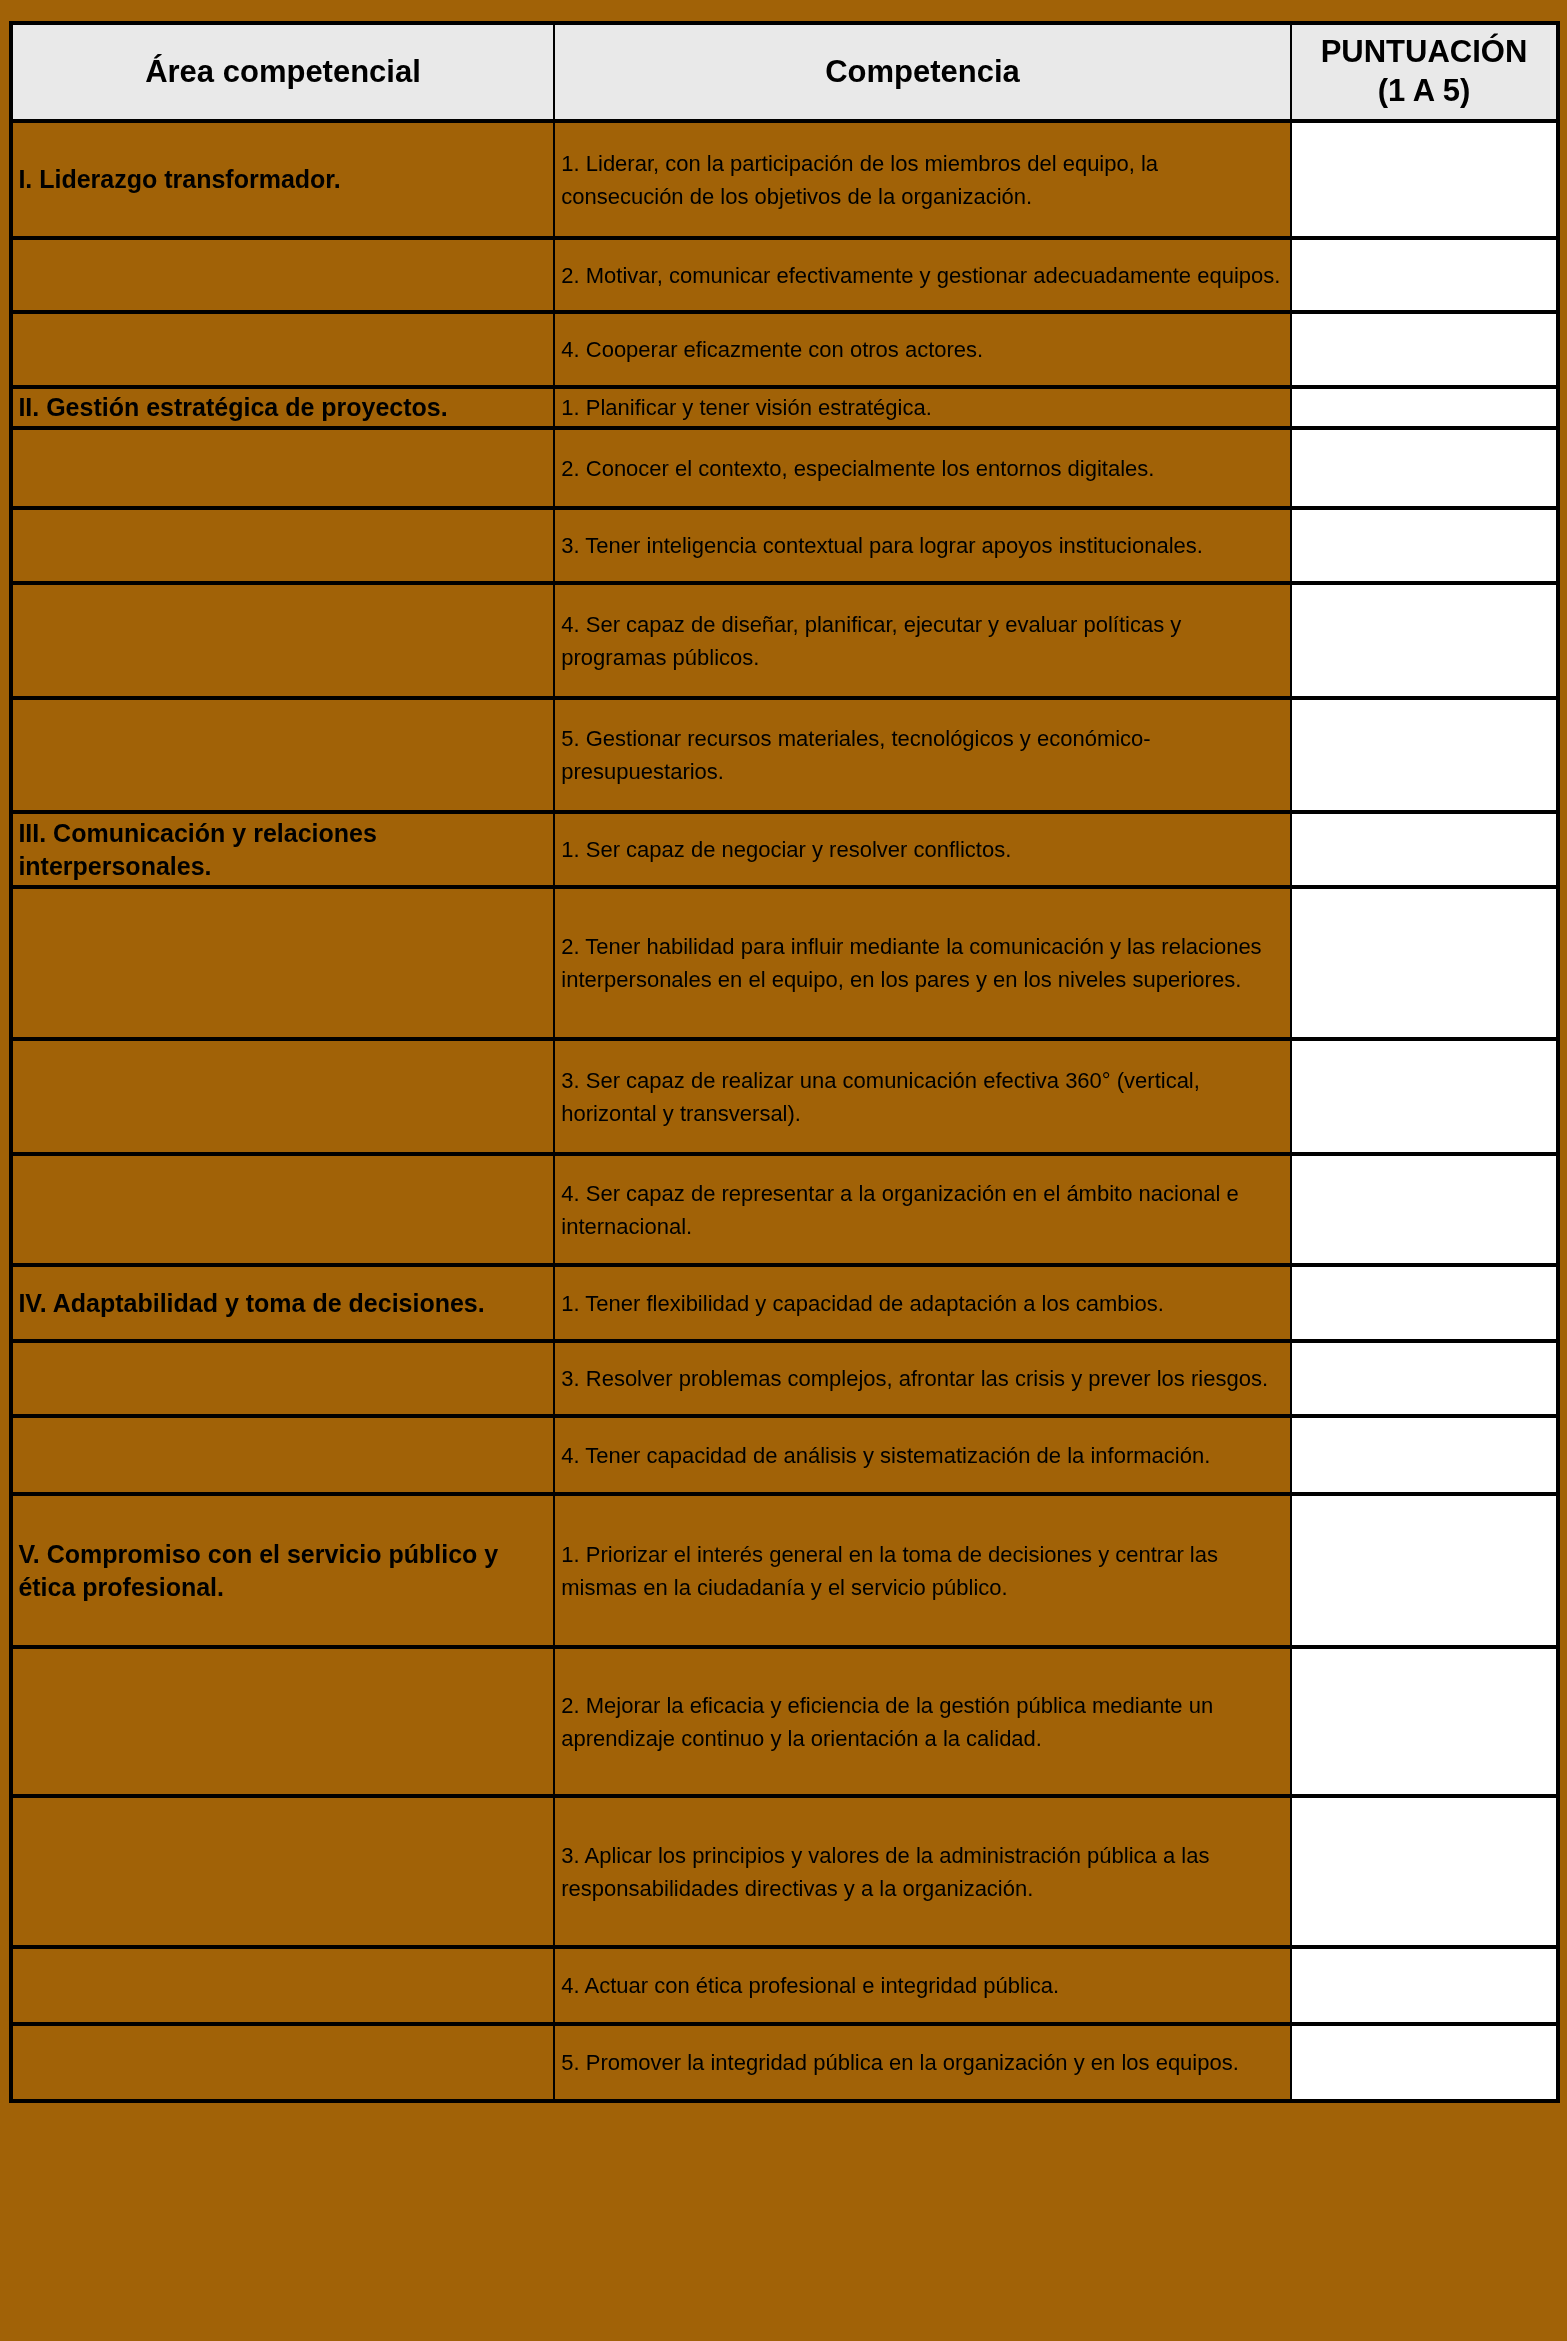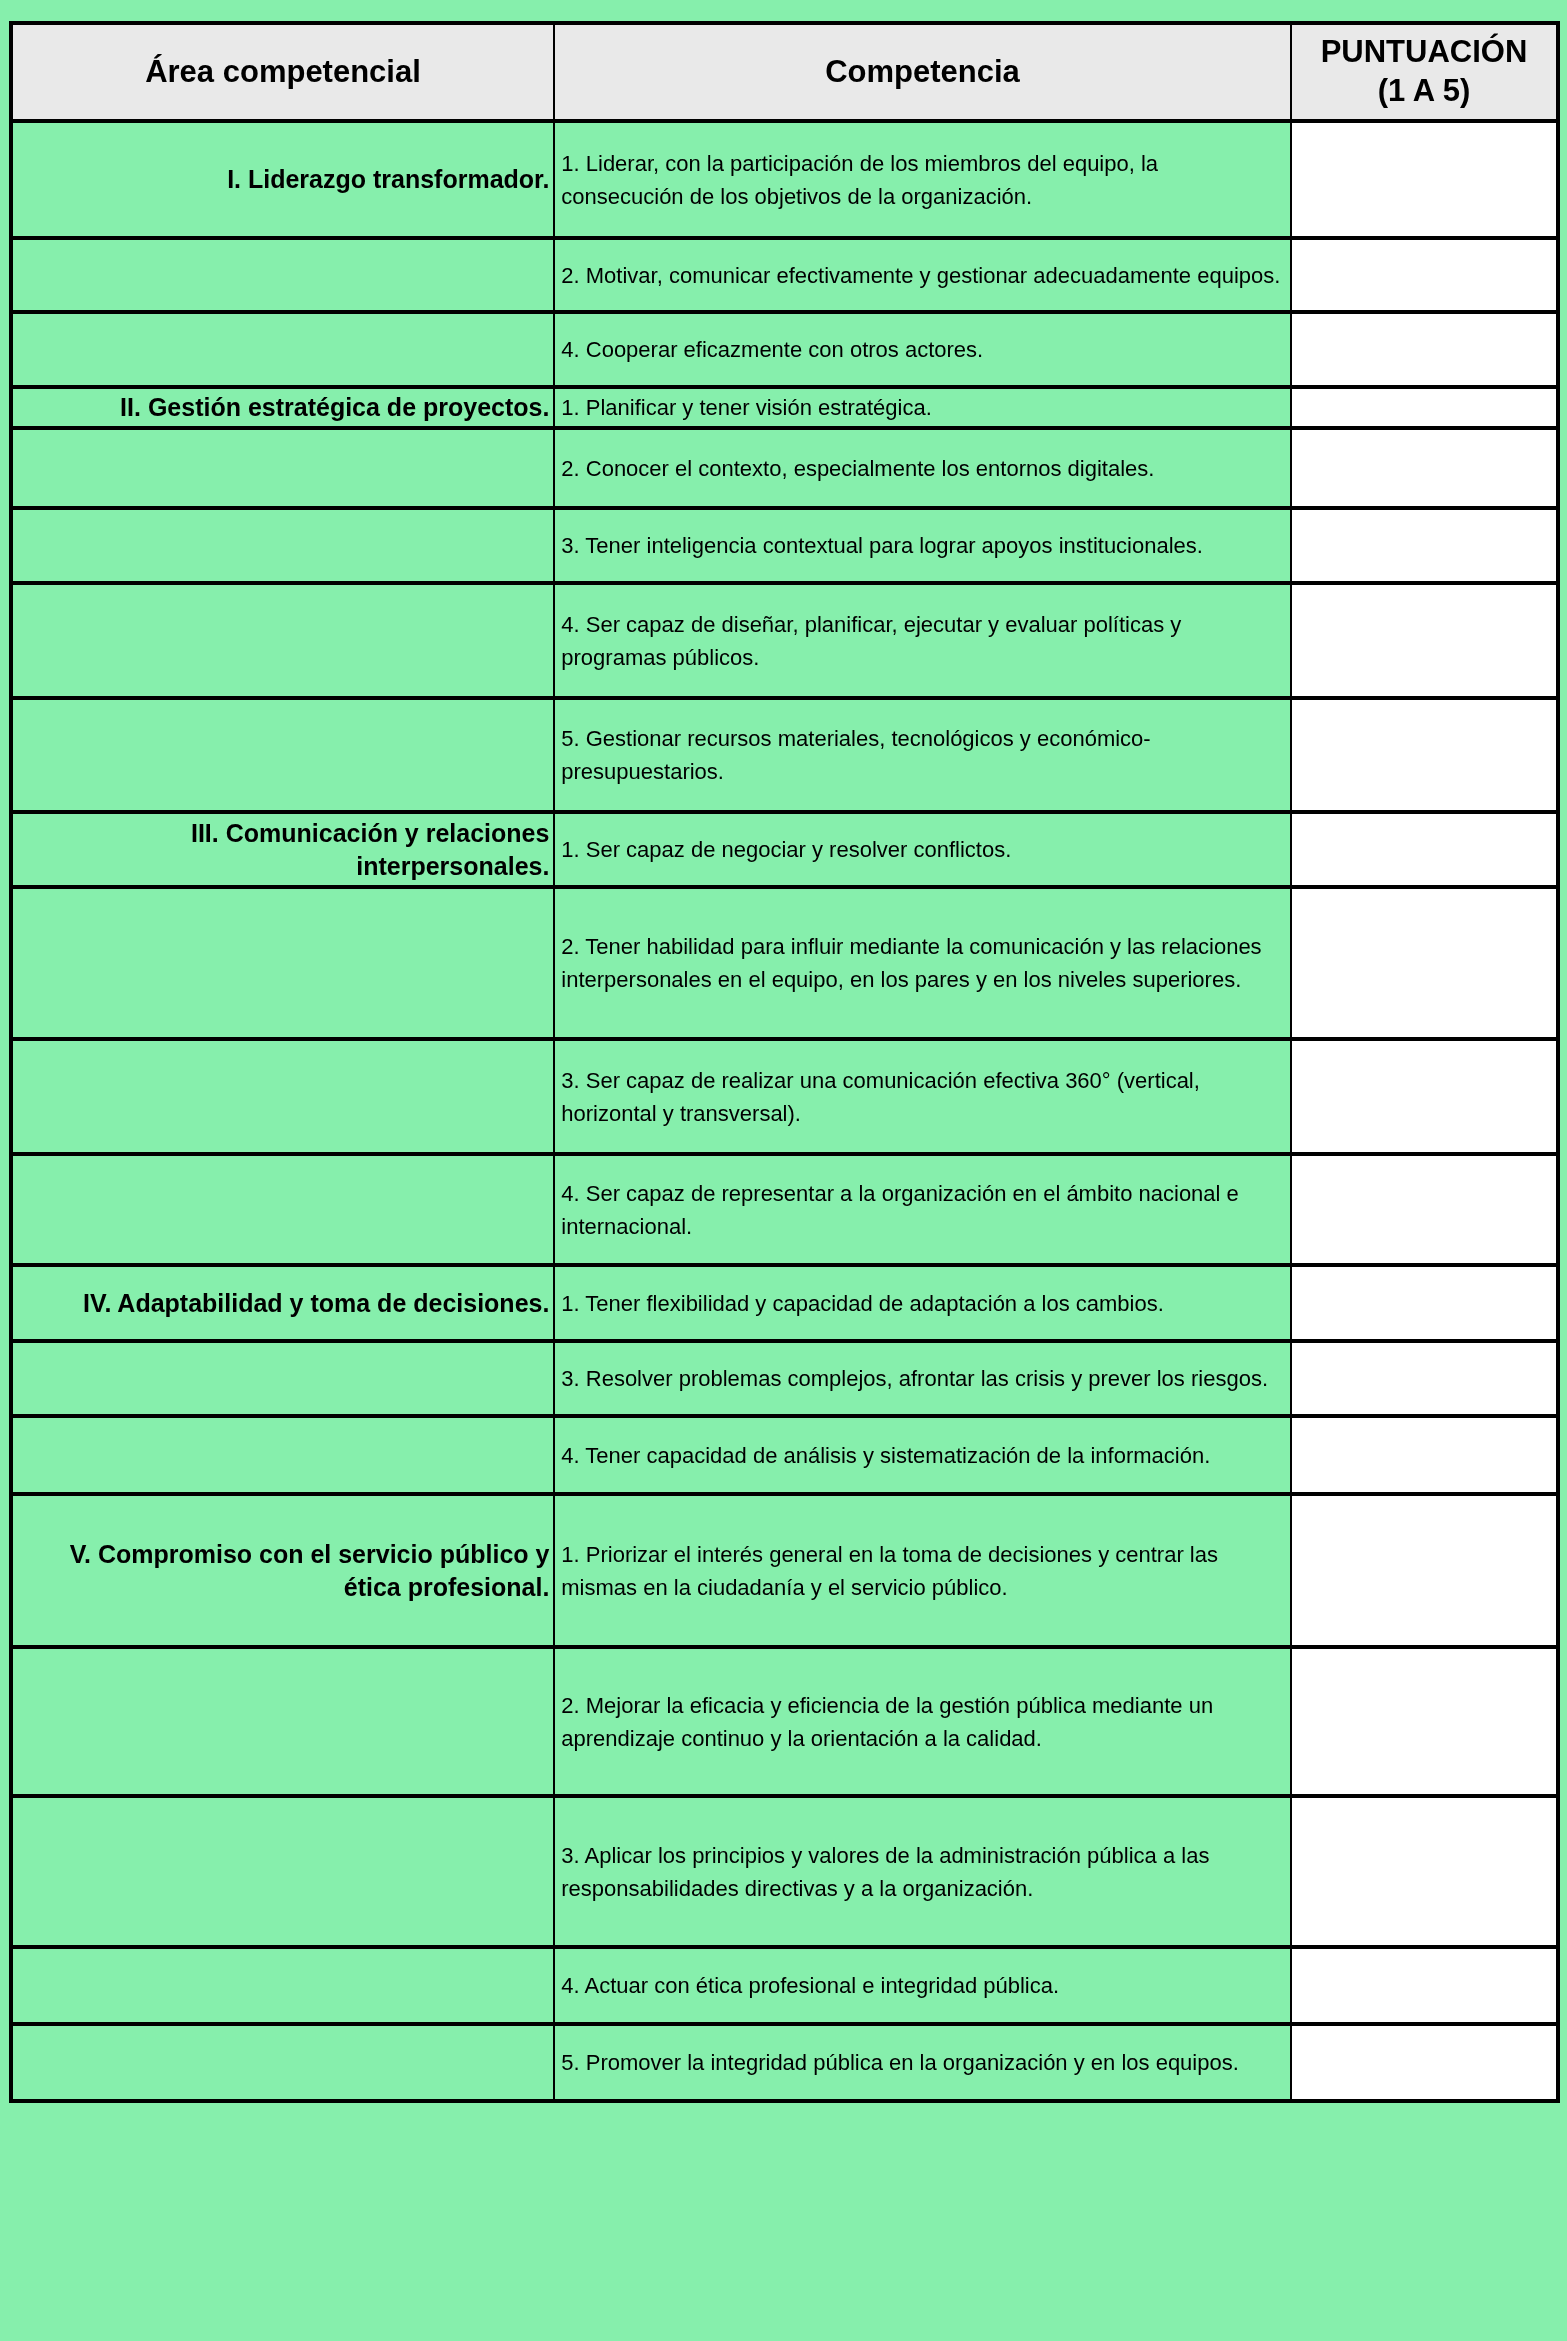--- a/index.html
+++ b/index.html
@@ -1,20 +1,20 @@
 <!DOCTYPE html>
 <html style="font-size:14.5px"><head>
 <meta charset="utf-8">
 <style>
   html,body{margin:0;padding:0;background:#ffffff;}
   .page{
     position:relative;
     width:1567px;
     height:2342px;
-    background:#86efac;
+    background:#a16207;
     font-family:"Liberation Sans", sans-serif;
     color:#000000;
   }
   table.comp-table{
     position:absolute;
     left:9px;
     top:21px;
     width:1546px;
     border-collapse:collapse;
     table-layout:fixed;
@@ -37,21 +37,21 @@
     font-size:31px;
     font-weight:bold;
     text-align:center;
     line-height:1.25;
   }
   th .hline{display:block;}
   td.area{
     font-weight:bold;
     font-size:25px;
     line-height:33px;
-    text-align:right;
+    text-align:left;
     padding:1.8px 3.6px 1.8px 5.4px;
   }
   td.comp{
     font-size:22px;
     line-height:33px;
     text-align:left;
     padding:1.8px 7.2px 1.8px 6.3px;
   }
   td.score{
     background:#ffffff;

